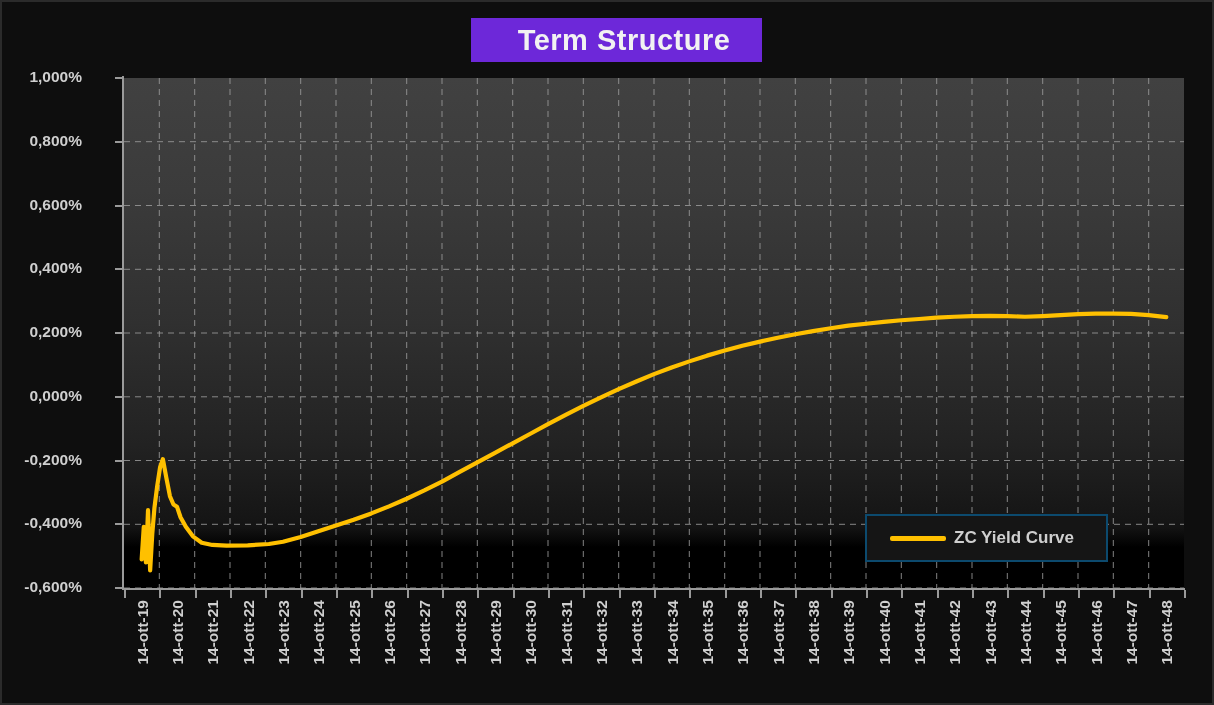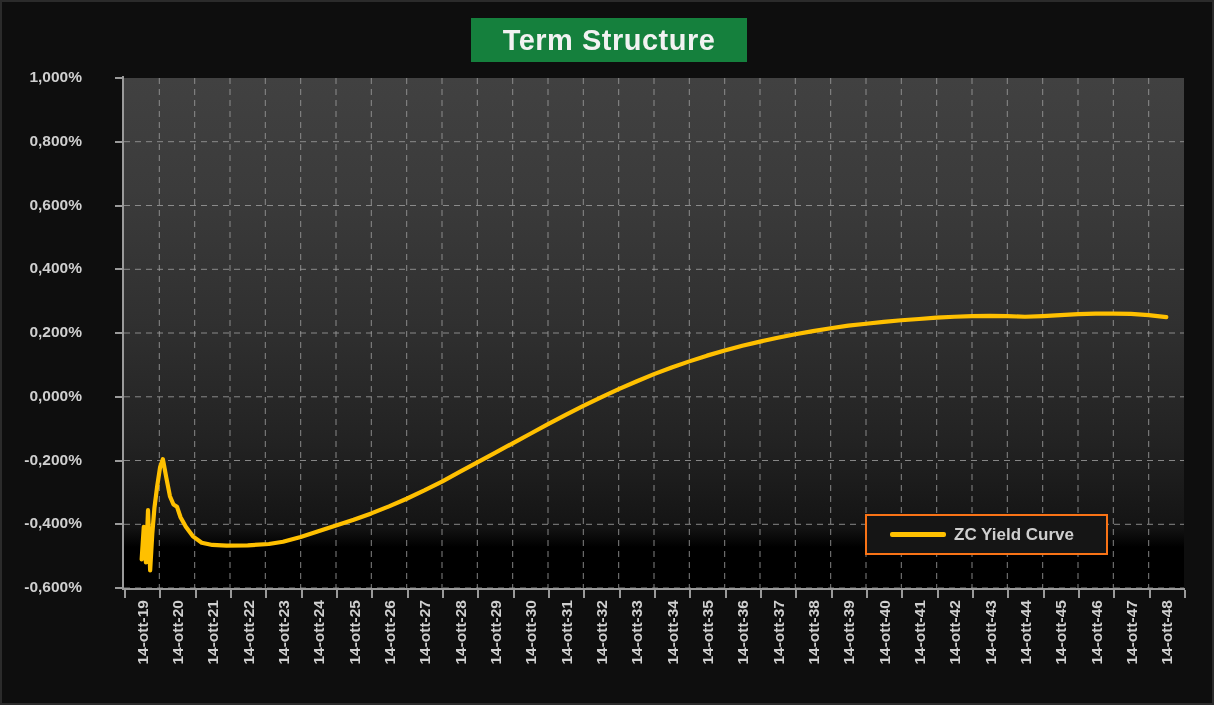--- a/index.html
+++ b/index.html
@@ -22,28 +22,29 @@
     border: 2px solid #2b2b2b;
   }
 
   
   #chart-title {
     position: absolute;
     left: 469px;
     top: 16px;
     width: 276px;
     height: 44px;
-    background: #15803d;
+    background: #6d28d9;
     color: #f2f2f2;
     font-size: 29px;
     font-weight: bold;
     line-height: 44px;
     text-align: center;
     letter-spacing: 0.5px;
     white-space: nowrap;
+    padding-left: 15px;
   }
 
   
   #plot-area {
     position: absolute;
     left: 122px;
     top: 76px;
     width: 1060px;
     height: 510px;
     background: linear-gradient(to bottom,
@@ -125,22 +126,22 @@
     transform-origin: left top;
     transform: rotate(-90deg) translate(-100%, 0);
   }
 
   
   #legend {
     position: absolute;
     left: 863px;
     top: 512px;
     width: 243px;
-    height: 41px;
-    border: 2px solid #f97316;
+    height: 48px;
+    border: 2px solid #0c4a6e;
     background: #151515;
     display: flex;
     align-items: center;
     box-sizing: border-box;
   }
   #legend-swatch {
     width: 56px;
     height: 5px;
     background: #FFC000;
     margin-left: 23px;

